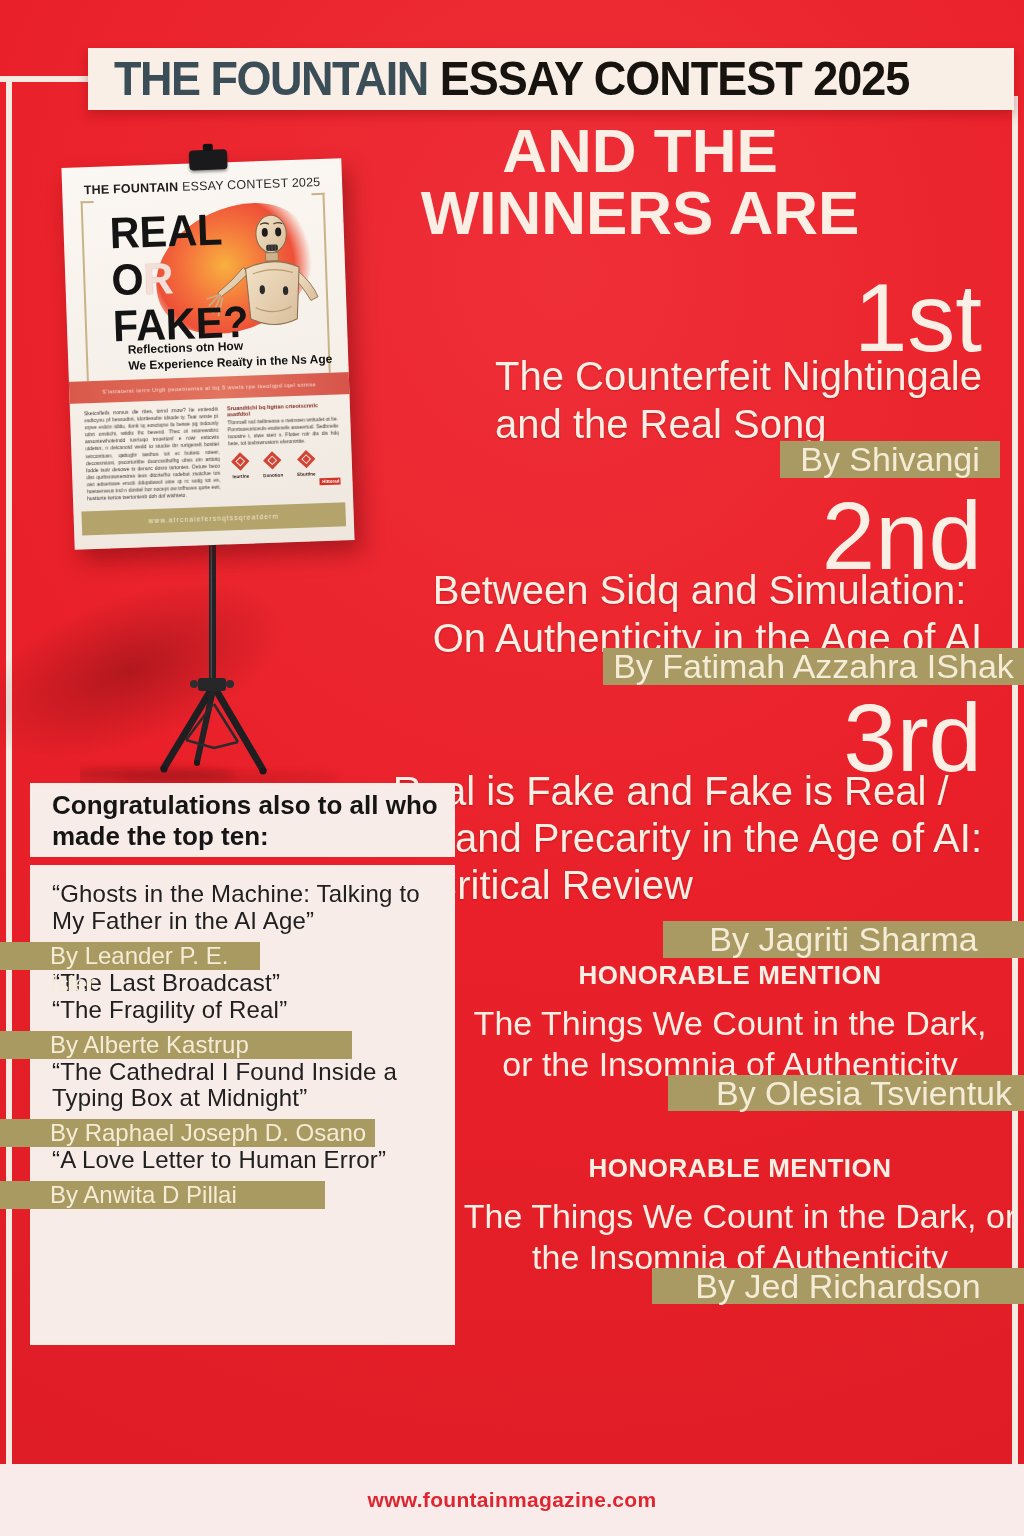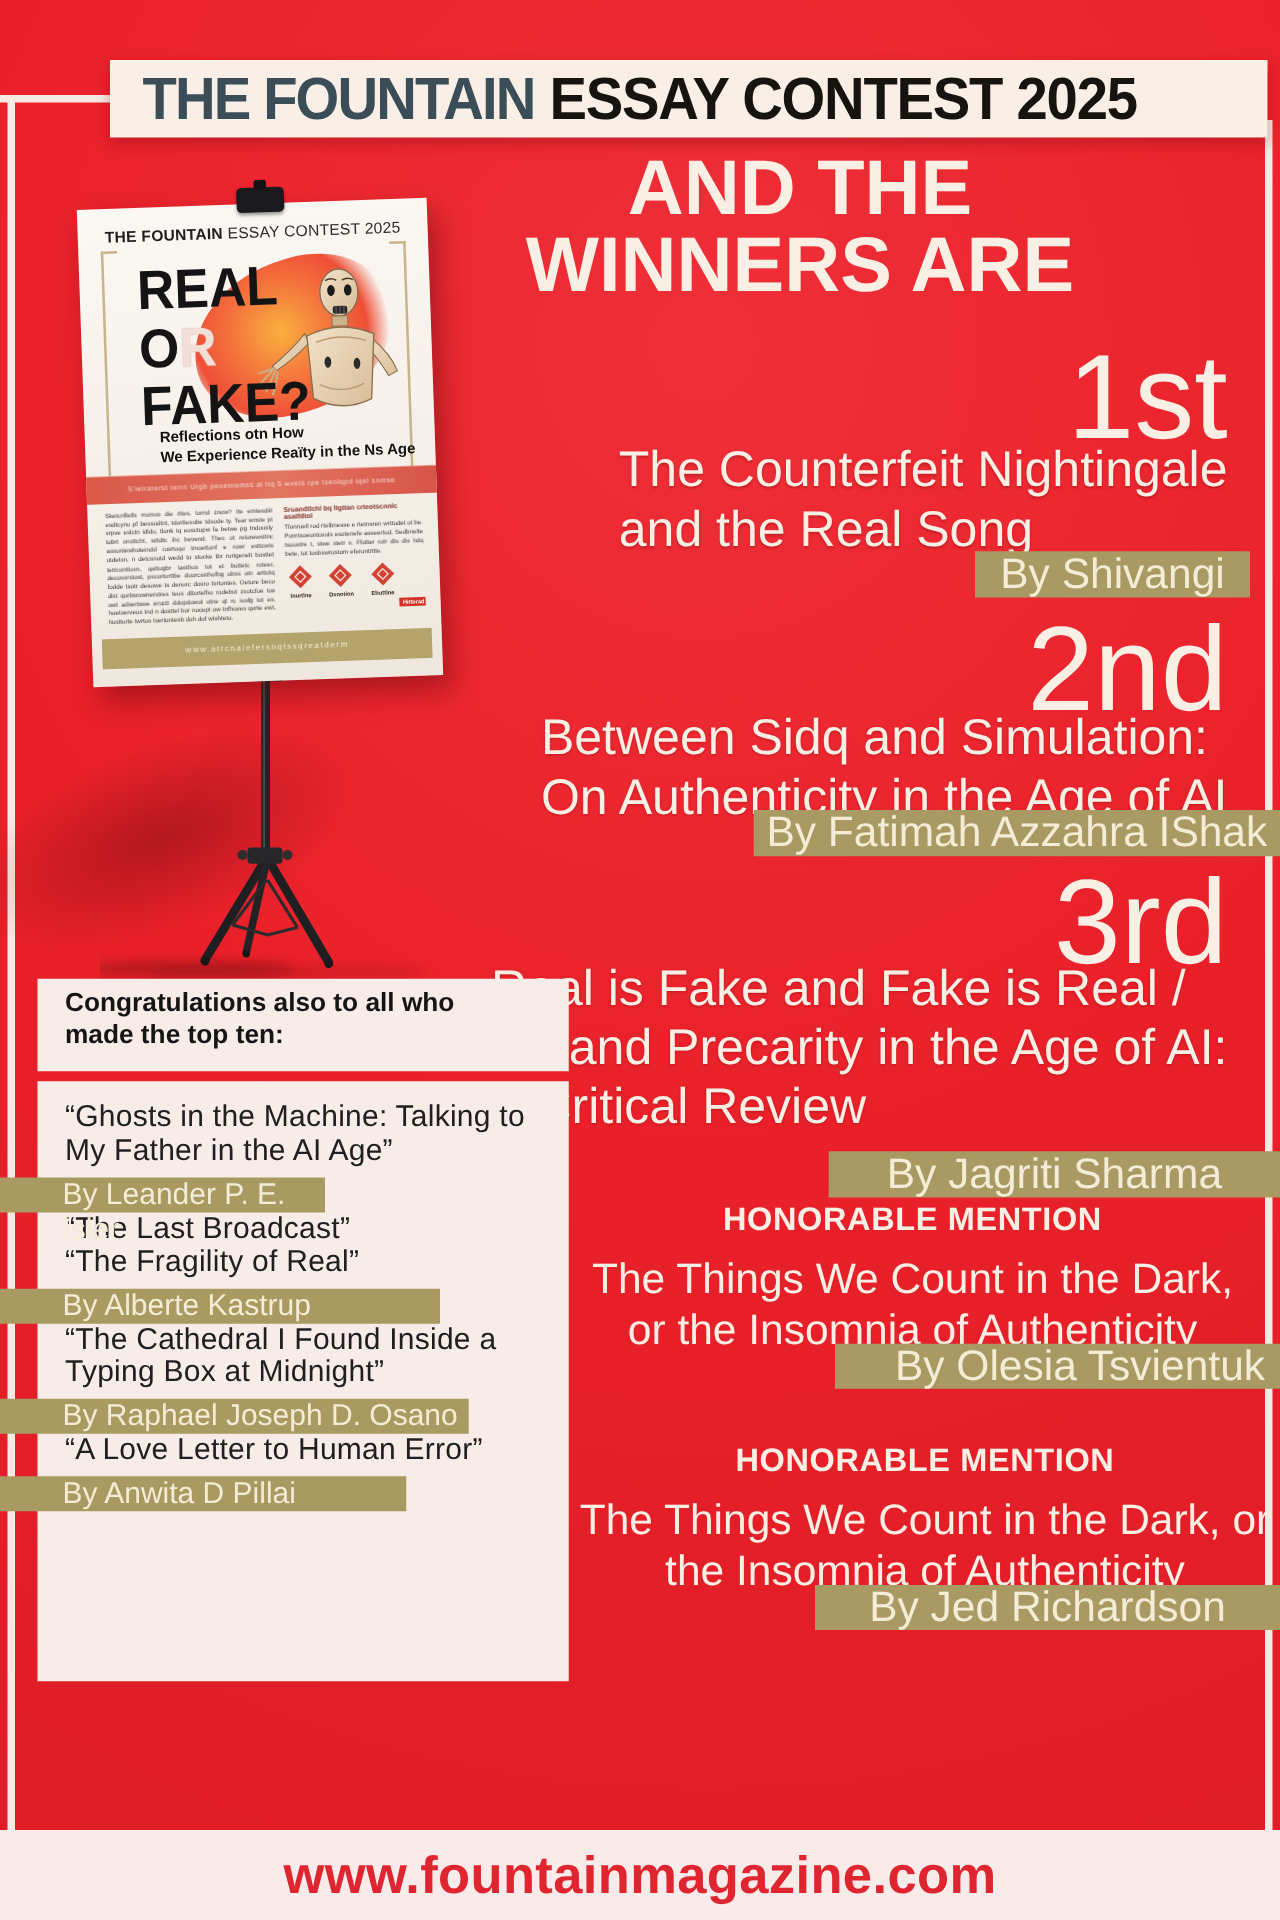--- a/index.html
+++ b/index.html
@@ -41,34 +41,34 @@
   
   .hm { position:absolute; width:560px; text-align:center; color:#f9efe4; }
   .hm0 { left:450px; top:960px; } .hm1 { left:460px; top:1153px; }
   .hmlabel { font-size:26px; font-weight:800; letter-spacing:.5px; }
   .hmtitle { margin-top:12px; font-size:34px; line-height:1.2; }
   .hmbar0 { top:1075px; left:632px; width:392px; height:36px;margin-left:36px; }
   .hmbar1 { top:1268px; left:652px; width:372px; height:36px; }
 
   
   .panel-head { position:absolute; left:30px; top:783px; width:425px; height:74px;
-                background:#f8ece8; color:#151515; font-weight:800; font-size:21px;
+                background:#f8ece8; color:#151515; font-weight:800; font-size:26px;
                 line-height:1.2; padding:7px 0 0 22px; }
   .panel { position:absolute; left:30px; top:865px; width:425px; height:480px;
            background:#f8ece8; padding:16px 6px 0 22px; }
   .item { }
   .ititle { font-size:24px; color:#202020; line-height:1.12; letter-spacing:.2px; }
   .ibar { position:relative; margin-left:-52px; margin-top:7px; height:28px; line-height:28px;
           background:#a89a60; color:#f4ecd6; font-size:24px; padding-left:50px; }
   .ib0 { width:260px; } .ib1 { width:305px; } .ib2 { width:352px; } .ib3 { width:375px; } .ib4 { width:325px; }
 
   
   .footer { position:absolute; left:0; top:1464px; width:1024px; height:72px;
             background:#f8ebea; text-align:center; }
-  .footer .url { font-size:42px; font-weight:700; color:#df2530; line-height:72px; letter-spacing:.3px; }
+  .footer .url { font-size:21px; font-weight:700; color:#df2530; line-height:72px; letter-spacing:.3px; }
 
   
   .wall-shadow { position:absolute; left:-30px; top:540px; width:320px; height:260px;
                  background:radial-gradient(closest-side, rgba(90,8,12,.38), rgba(90,8,12,0) 75%);
                  transform:rotate(-20deg) scale(1.35,.75); }
   .easel-svg { position:absolute; left:80px; top:532px; width:280px; height:252px; }
 
   .poster { position:absolute; left:68px; top:163px; width:280px; height:382px;
             background:linear-gradient(175deg,#fbf7f2 0%, #f5efe8 60%, #efe7de 100%);
             transform:rotate(-2deg); box-shadow:7px 12px 22px rgba(95,6,10,.45); }

